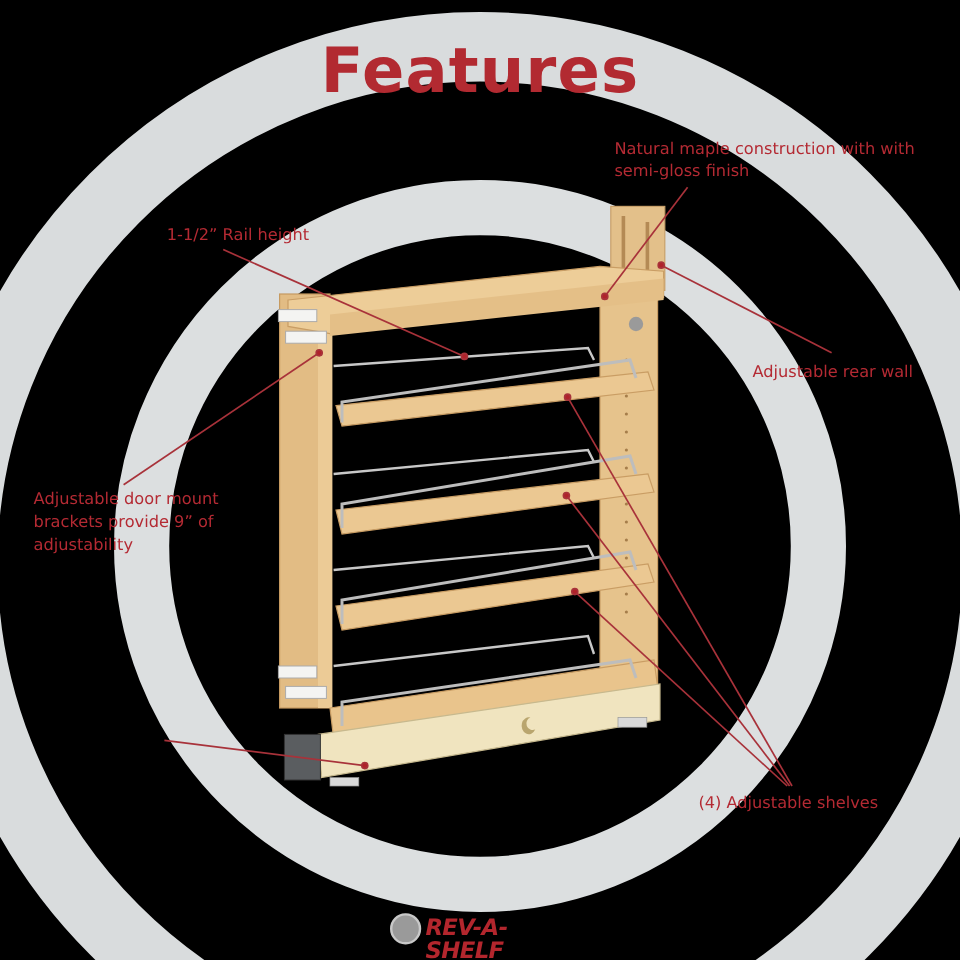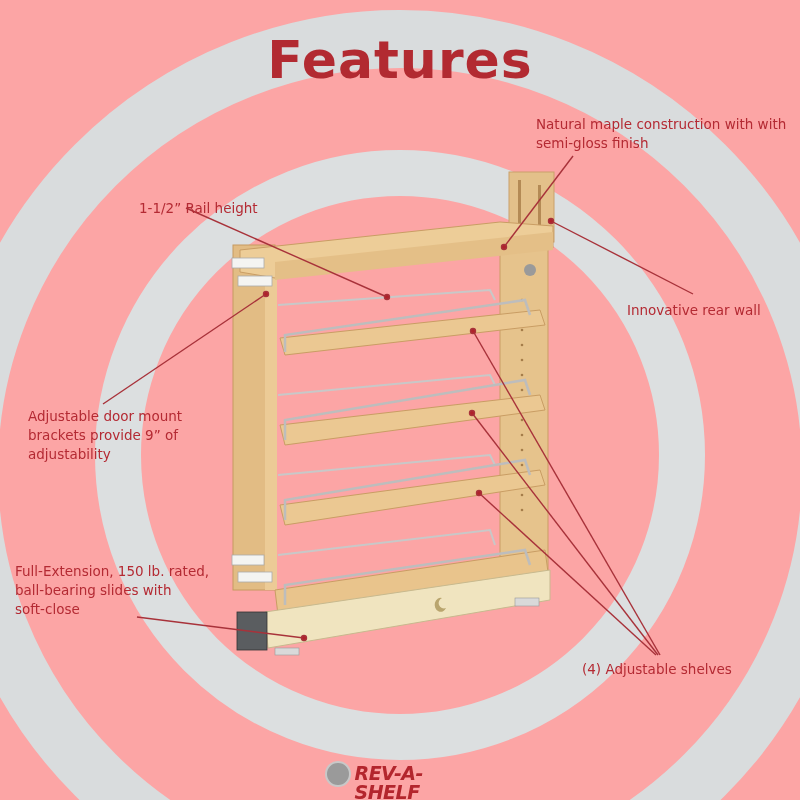--- a/index.html
+++ b/index.html
@@ -1,17 +1,17 @@
 <!DOCTYPE html>
 <html><head>
 <meta charset="utf-8">
 <style>
   html,body{margin:0;padding:0;}
   body{width:800px;height:800px;overflow:hidden;background:#e3e6e7;font-family:"DejaVu Sans","Liberation Sans",sans-serif;}
-  .stage{position:relative;width:800px;height:800px;overflow:hidden;background:#fca5a5;}
+  .stage{position:relative;width:800px;height:800px;overflow:hidden;background:#000000;}
   .ring{position:absolute;border-radius:50%;}
   .ring-outer{left:-60px;top:10px;width:920px;height:920px;border:58px solid #d9dcdd;box-sizing:border-box;}
   .ring-inner{left:95px;top:150px;width:610px;height:610px;border:46px solid #dcdfe0;box-sizing:border-box;}
   .title{position:absolute;left:0;top:30px;width:800px;text-align:center;font-size:52px;font-weight:bold;color:#b22a31;letter-spacing:1px;}
   .label{position:absolute;color:#b42a33;font-size:13.5px;line-height:19px;white-space:pre-line;}
   svg.art{position:absolute;left:0;top:0;}
   .logo{position:absolute;left:325px;top:758px;width:160px;height:32px;display:flex;align-items:center;}
   .logo-mark{width:26px;height:26px;border-radius:50%;background:#9a9a9a;border:2px solid #c8c8c8;box-sizing:border-box;margin-right:4px;}
   .logo-text{display:flex;flex-direction:column;}
   .logo-name{font-family:"DejaVu Sans","Liberation Sans",sans-serif;font-weight:bold;font-size:19px;color:#b3262d;letter-spacing:-.5px;line-height:19px;font-style:italic;margin-top:24px;}
@@ -115,30 +115,27 @@
       <circle cx="304" cy="638" r="2.5"></circle>
       <line x1="473" y1="331" x2="660" y2="655"></line>
       <circle cx="473" cy="331" r="2.5"></circle>
       <line x1="472" y1="413" x2="658" y2="655"></line>
       <circle cx="472" cy="413" r="2.5"></circle>
       <line x1="479" y1="493" x2="656" y2="655"></line>
       <circle cx="479" cy="493" r="2.5"></circle>
     </g>
   </svg>
 
-  <div class="label" style="left:512px;top:115px;margin-left:24px;">Natural maple construction with with
+  <div class="label" style="left:512px;top:115px;">Natural maple construction with with
 semi-gloss finish</div>
-  <div class="label" style="left:139px;top:187px;margin-top:12px;">1-1/2” Rail height</div>
-  <div class="label" style="left:627px;top:301px;">Innovative rear wall</div>
+  <div class="label" style="left:139px;top:187px;">1-1/2” Rail height</div>
+  <div class="label" style="left:627px;top:301px;">Adjustable rear wall</div>
   <div class="label" style="left:28px;top:407px;">Adjustable door mount
 brackets provide 9” of
 adjustability</div>
-  <div class="label" style="left:15px;top:562px;">Full-Extension, 150 lb. rated,
-ball-bearing slides with
-soft-close</div>
   <div class="label" style="left:582px;top:660px;">(4) Adjustable shelves</div>
 
   <div class="logo">
     <div class="logo-mark"></div>
     <div class="logo-text">
       <span class="logo-name">REV-A-SHELF</span>
       <span class="logo-tag">Innovative Storage Organization</span>
     </div>
   </div>
 </div>

